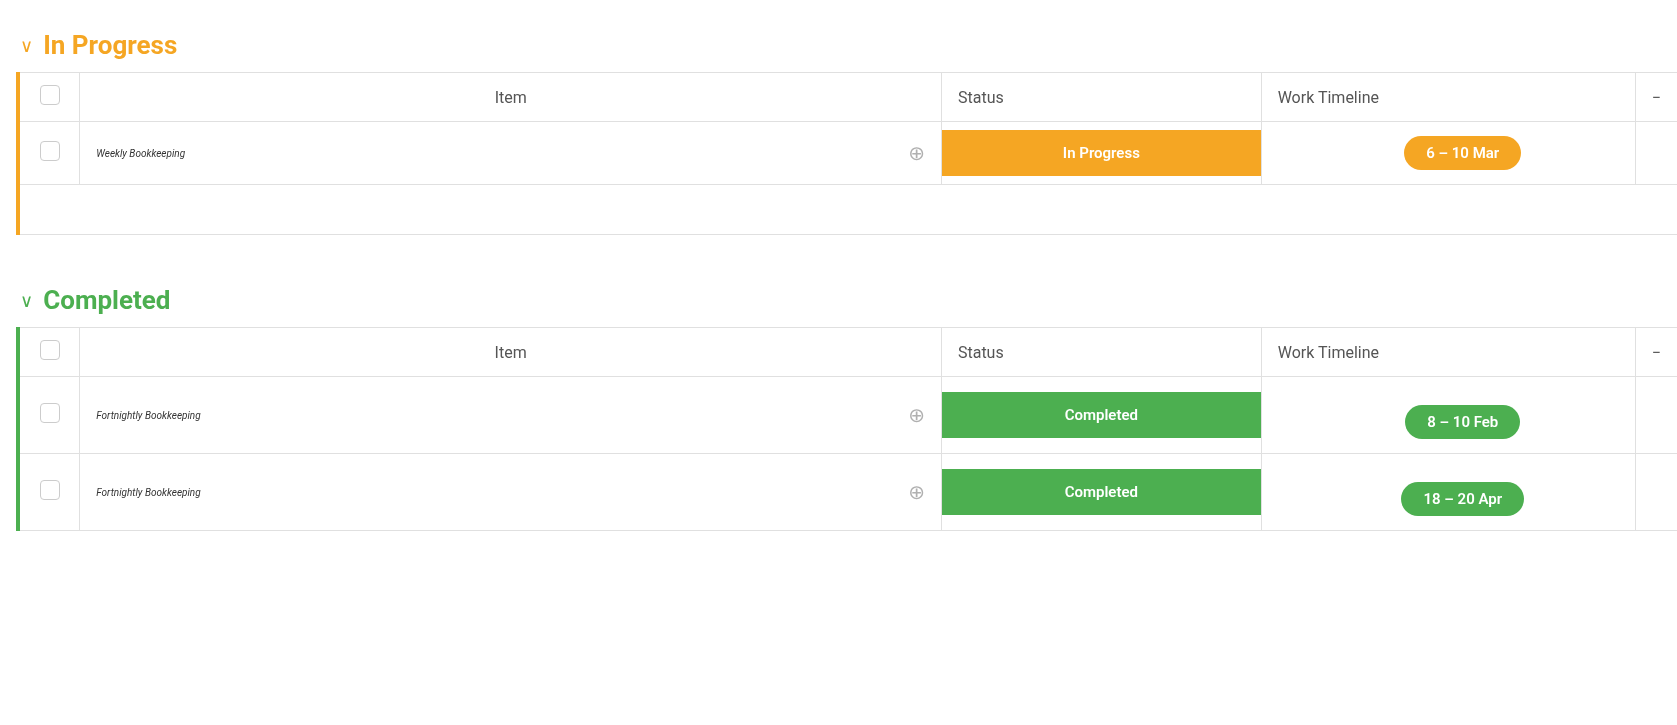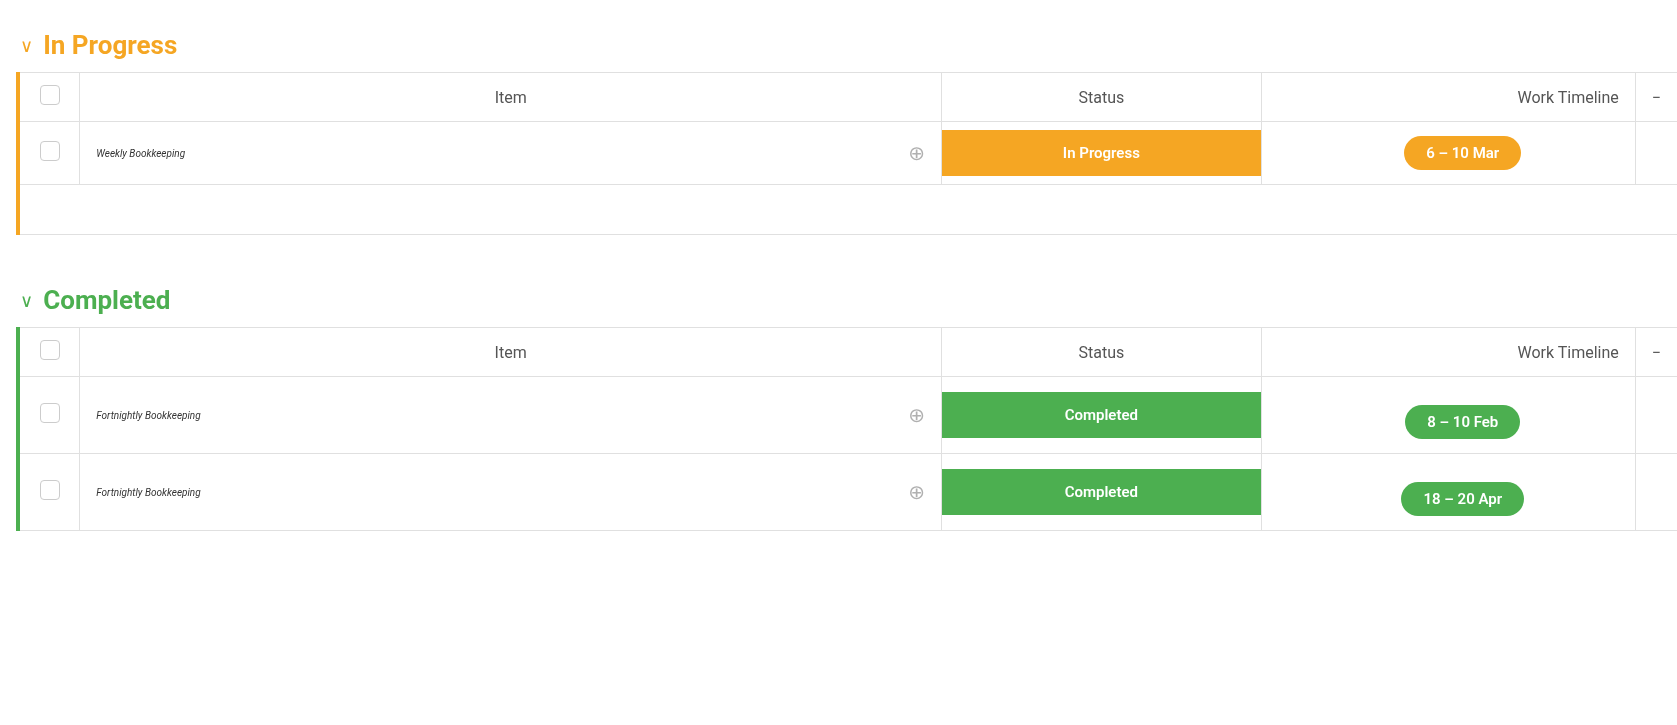--- a/index.html
+++ b/index.html
@@ -84,26 +84,26 @@
       border-right: 1px solid #e0e0e0;
     }
 
     .col-item {
       width: 880px;
       text-align: center !important;
     }
 
     .col-status {
       width: 325px;
-      text-align: center;
+      text-align: left;
     }
 
     .col-timeline {
       width: 380px;
-      text-align: right;
+      text-align: left;
     }
 
     .col-extra {
       width: 30px;
       text-align: center !important;
     }
 
     tbody tr {
       border-bottom: 1px solid #e0e0e0;
     }

